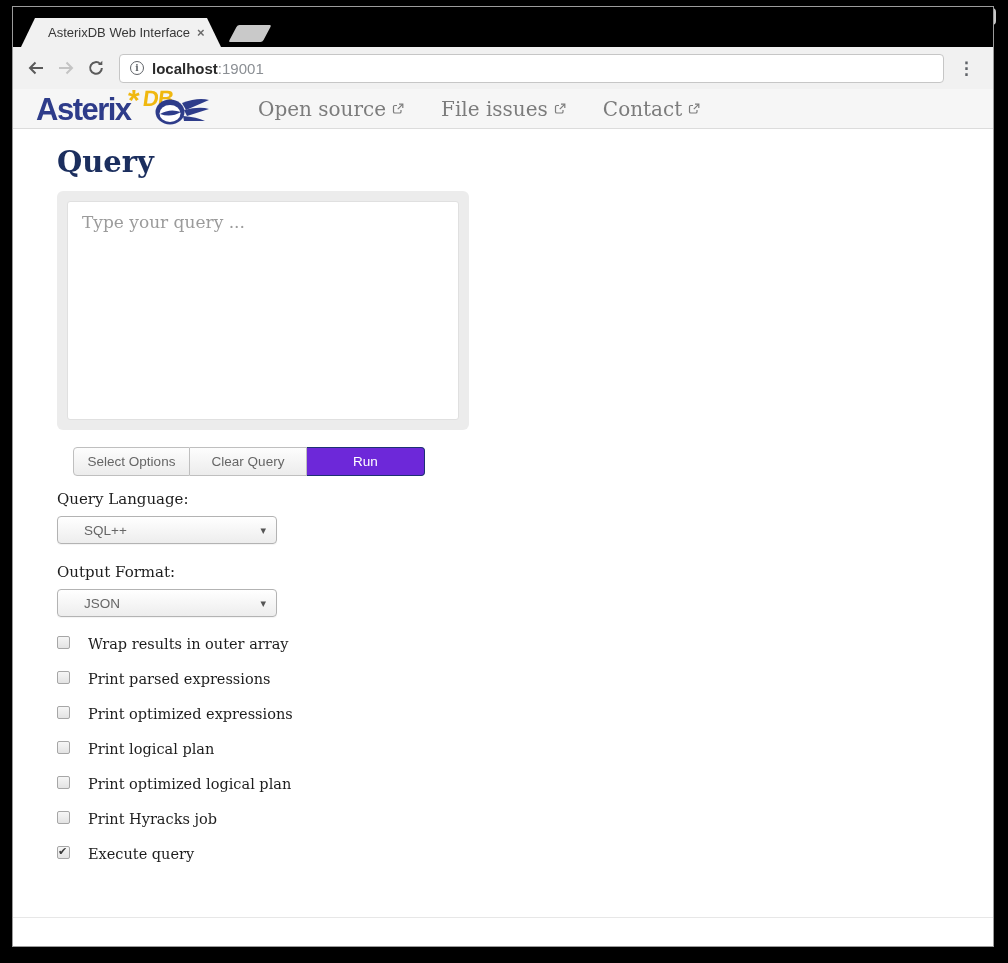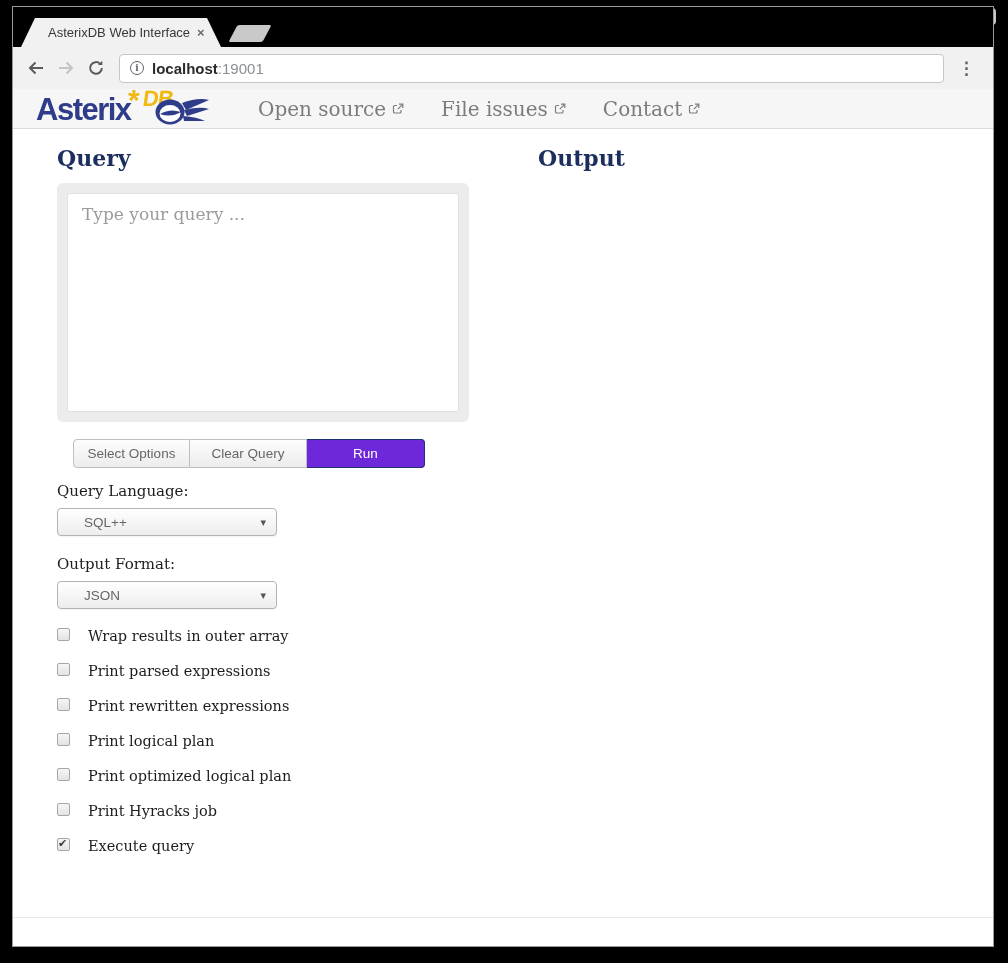--- a/index.html
+++ b/index.html
@@ -56,21 +56,21 @@
              transform:skewX(-8deg); letter-spacing:-1px; }
   .logo-bird { position:absolute; left:118px; top:7px; }
   .nav-links { display:flex; gap:37px; margin-left:32px; }
   .nav-link { font-family:"DejaVu Serif", serif; font-size:20px; color:#7c7c7c;
               display:flex; align-items:center; gap:6px; text-decoration:none; }
 
   
   .page { position:relative; background:#fff; height:817px; }
   .col-query { position:absolute; left:44px; top:16px; width:412px; }
   .col-output { position:absolute; left:525px; top:16px; }
-  h1.sec { font-family:"DejaVu Serif", serif; font-weight:bold; font-size:22px; color:#1b2e5e; margin-bottom:12px; }
+  h1.sec { font-family:"DejaVu Serif", serif; font-weight:bold; font-size:29px; color:#1b2e5e; margin-bottom:12px; }
 
   .editor-panel { background:#ececec; border-radius:6px; padding:10px; height:239px; margin-bottom:17px; }
   .editor-panel textarea { width:100%; height:100%; resize:none; border:1px solid #e0e0e0; border-radius:3px;
       background:#fff; outline:none; padding:10px 14px; font-family:"DejaVu Serif", serif; font-size:17px; color:#333; }
   .editor-panel textarea::placeholder { color:#9b9b9b; }
 
   .btn-row { display:flex; height:29px; margin-bottom:14px;padding-left:16px; }
   .btn { width:117px; font-size:13.5px; color:#666; background:linear-gradient(#fdfdfd,#ececec);
          border:1px solid #bfbfbf; display:flex; align-items:center; justify-content:center; }
   .btn.first { border-radius:4px 0 0 4px; }
@@ -223,41 +223,38 @@
         <div class="opt-row">
           <span class="cb"></span>
           <span class="opt-label">Wrap results in outer array</span>
         </div>
         <div class="opt-row">
           <span class="cb"></span>
           <span class="opt-label">Print parsed expressions</span>
         </div>
         <div class="opt-row">
           <span class="cb"></span>
-          <span class="opt-label">Print rewritten expressions</span>
+          <span class="opt-label">Print optimized expressions</span>
         </div>
         <div class="opt-row">
           <span class="cb"></span>
           <span class="opt-label">Print logical plan</span>
         </div>
         <div class="opt-row">
           <span class="cb"></span>
           <span class="opt-label">Print optimized logical plan</span>
         </div>
         <div class="opt-row">
           <span class="cb"></span>
           <span class="opt-label">Print Hyracks job</span>
         </div>
         <div class="opt-row">
           <span class="cb checked"></span>
           <span class="opt-label">Execute query</span>
         </div>
       </div>
     </div>
 
-    <div class="col-output">
-      <h1 class="sec">Output</h1>
-    </div>
 
     <div class="footer-line"></div>
   </div>
 
 </div>
 
 </body></html>

